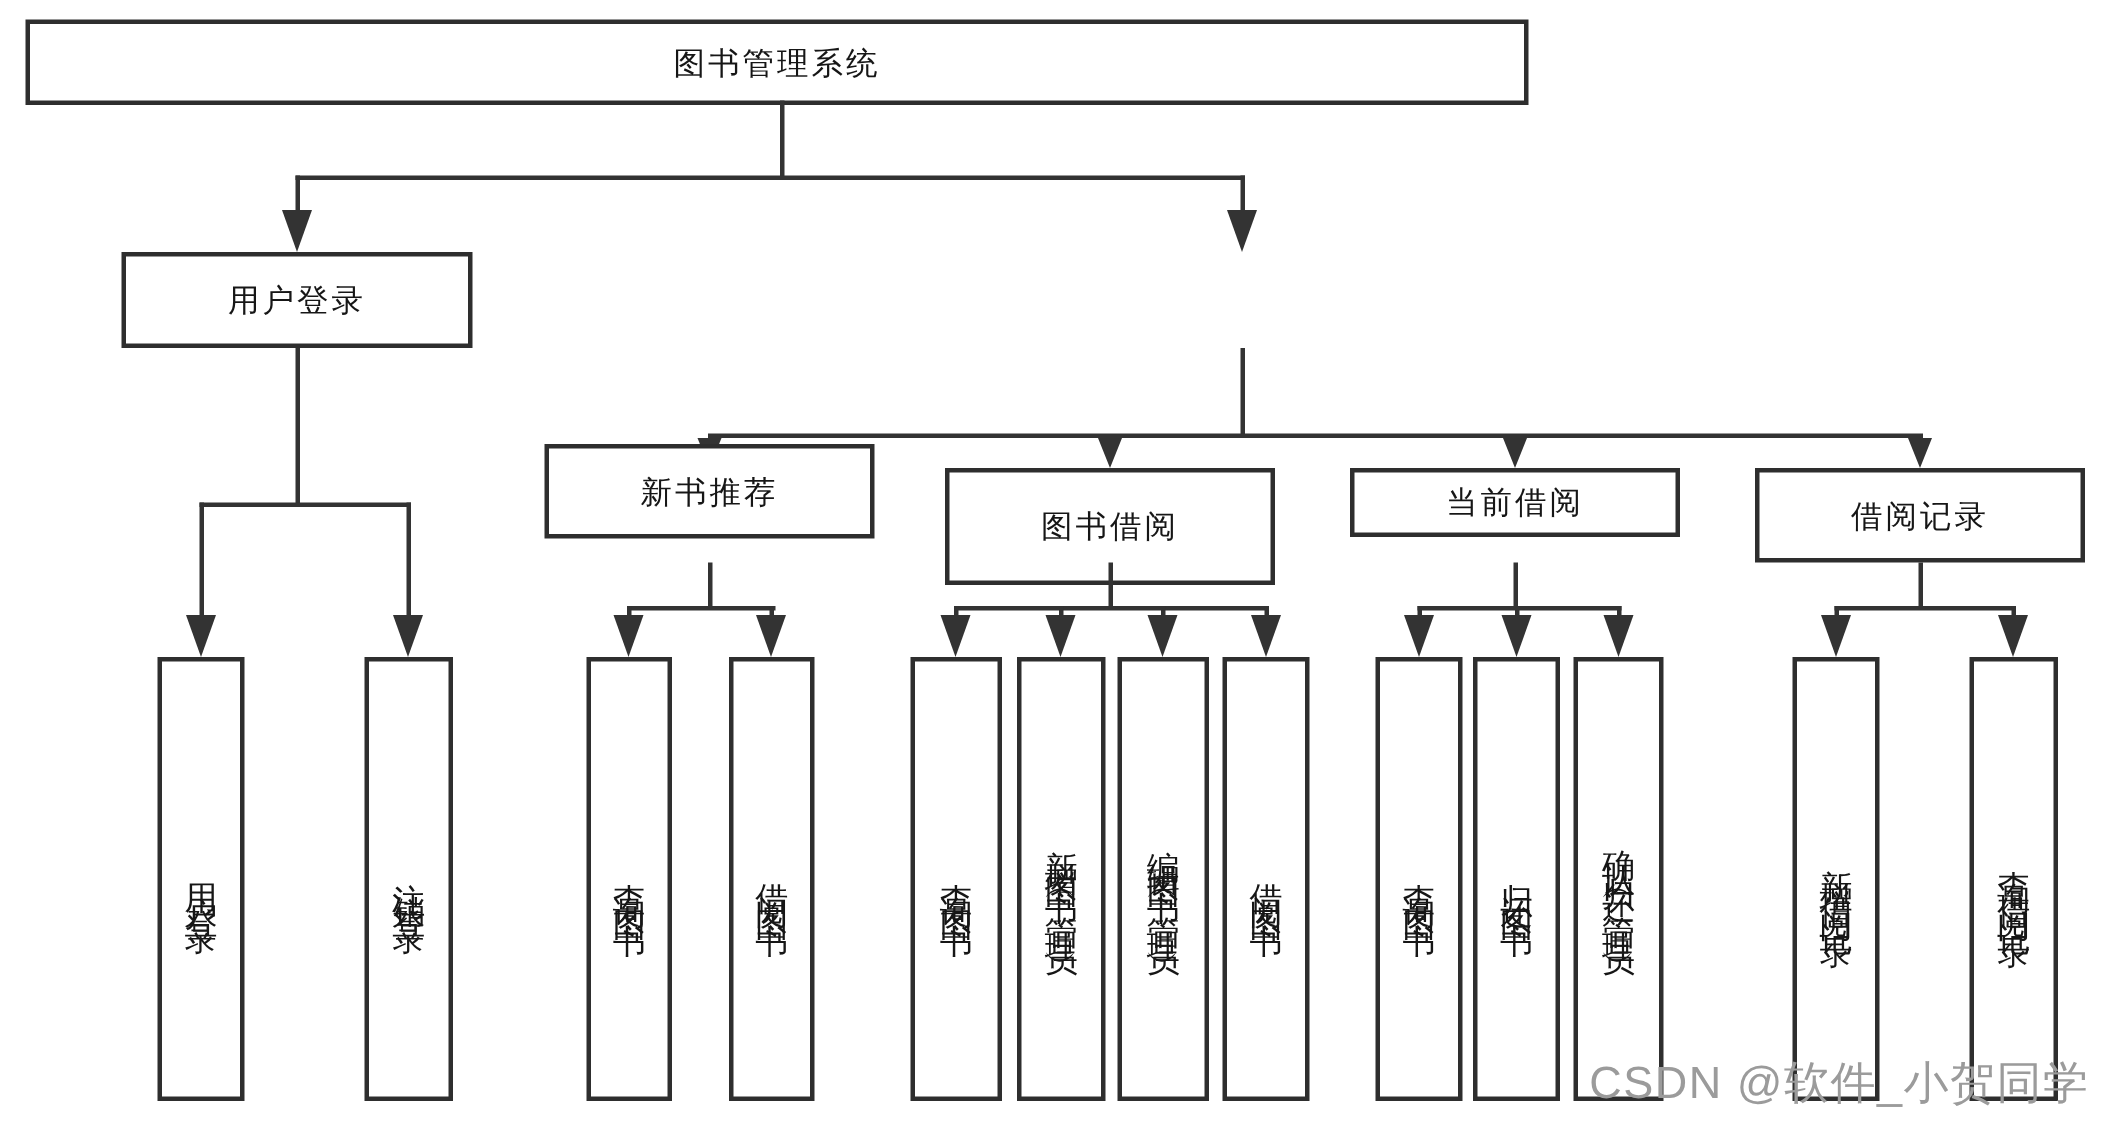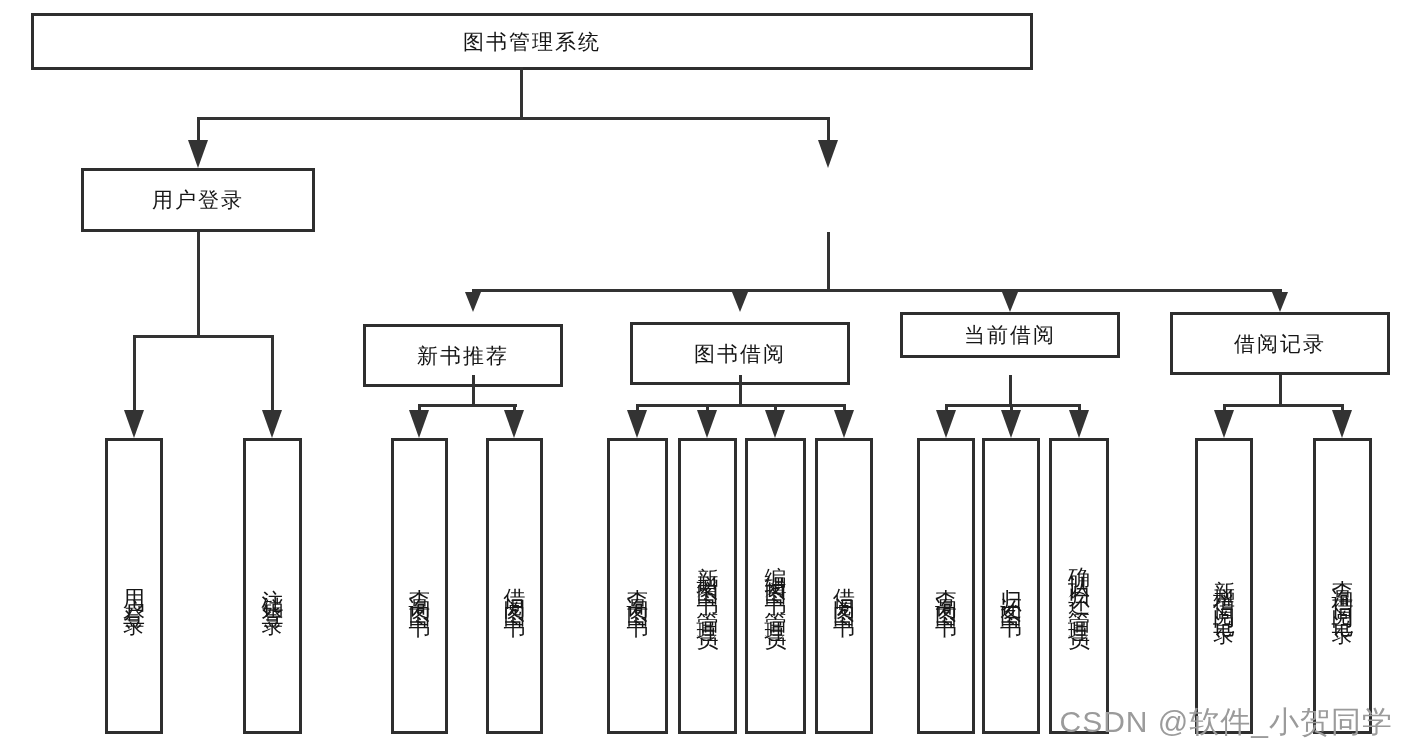--- a/index.html
+++ b/index.html
@@ -31,21 +31,21 @@
   .watermark {
     position:absolute; right:12px; bottom:4px;
     color:#9b9b9b; font-size:30px; letter-spacing:1px; white-space:nowrap;
   }
 </style>
 </head>
 <body>
 
 <div class="canvas">
 
-  <div class="node" style="left:31px;top:13px;width:1002px;height:57px">图书管理系统</div>
+  <div class="node" style="left:17px;top:13px;width:1002px;height:57px">图书管理系统</div>
 
   <div class="v" style="left:520px;top:67px;height:53px"></div>
   <div class="h" style="left:197px;top:117px;width:633px"></div>
   <div class="v" style="left:197px;top:117px;height:28px"></div>
   <div class="arrow" style="left:188px;top:140px"></div>
   <div class="v" style="left:827px;top:117px;height:28px"></div>
   <div class="arrow" style="left:818px;top:140px"></div>
 
   <div class="node" style="left:81px;top:168px;width:234px;height:64px">用户登录</div>
 
@@ -56,22 +56,22 @@
   <div class="v" style="left:271px;top:335px;height:78px"></div>
   <div class="arrow" style="left:262px;top:410px"></div>
 
   <div class="v" style="left:827px;top:232px;height:60px"></div>
   <div class="h" style="left:472px;top:289px;width:810px"></div>
   <div class="arrow-s" style="left:465px;top:292px"></div>
   <div class="arrow-s" style="left:732px;top:292px"></div>
   <div class="arrow-s" style="left:1002px;top:292px"></div>
   <div class="arrow-s" style="left:1272px;top:292px"></div>
 
-  <div class="node" style="left:363px;top:324px;width:200px;height:63px">新书推荐</div>
-  <div class="node" style="left:630px;top:322px;width:220px;height:63px">图书借阅</div>
+  <div class="node" style="left:363px;top:296px;width:220px;height:63px">新书推荐</div>
+  <div class="node" style="left:630px;top:312px;width:220px;height:78px">图书借阅</div>
   <div class="node" style="left:900px;top:312px;width:220px;height:46px">当前借阅</div>
   <div class="node" style="left:1170px;top:312px;width:220px;height:63px">借阅记录</div>
 
   <div class="v" style="left:472px;top:375px;height:29px"></div>
   <div class="h" style="left:418px;top:404px;width:99px"></div>
   <div class="v" style="left:418px;top:404px;height:10px"></div>
   <div class="arrow" style="left:409px;top:410px"></div>
   <div class="v" style="left:513px;top:404px;height:10px"></div>
   <div class="arrow" style="left:504px;top:410px"></div>
 

